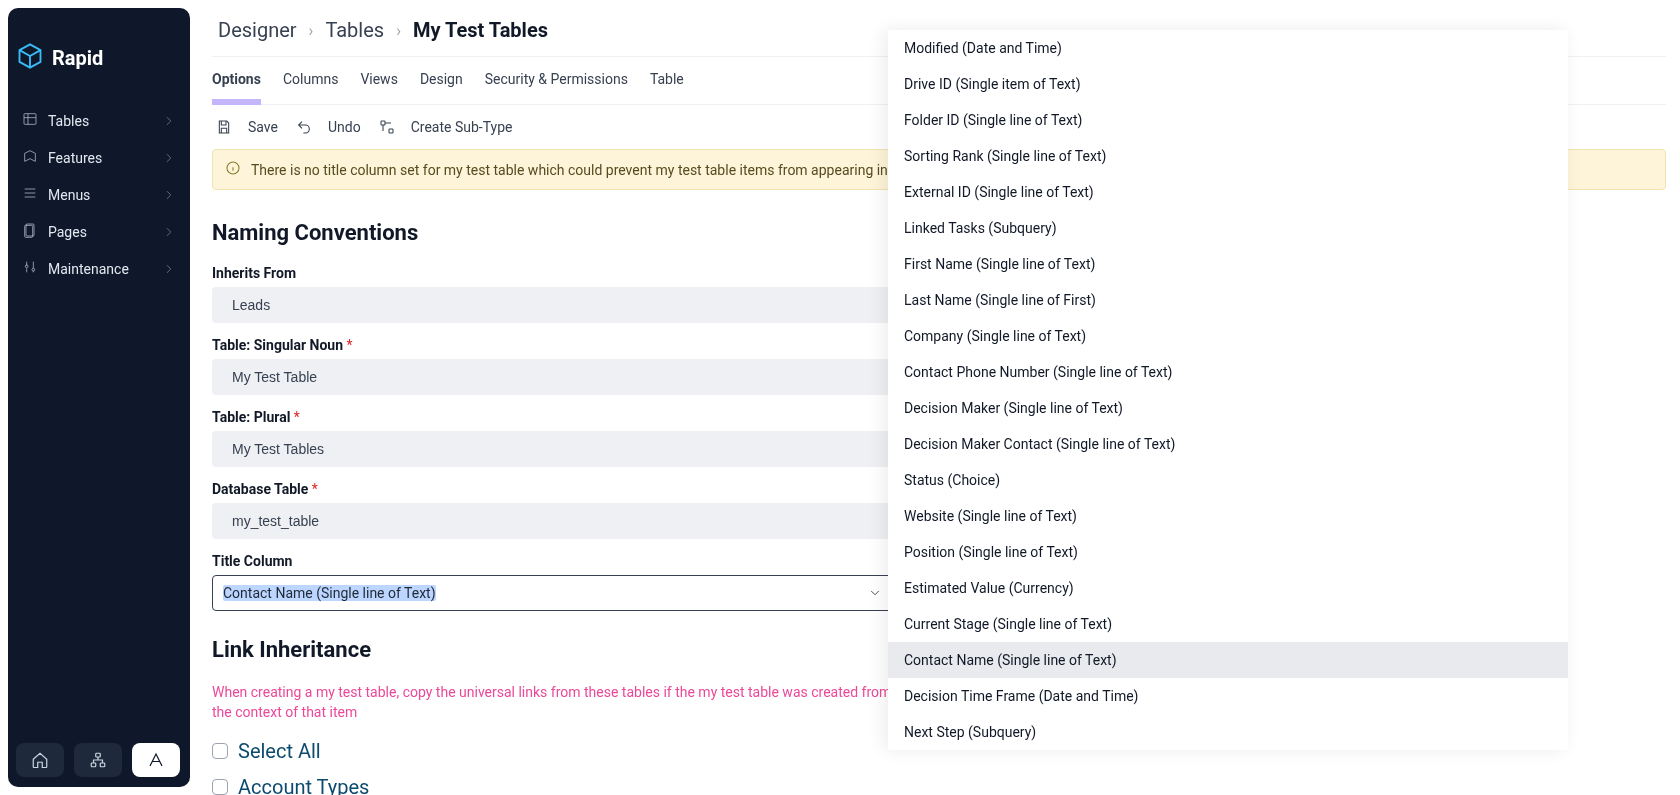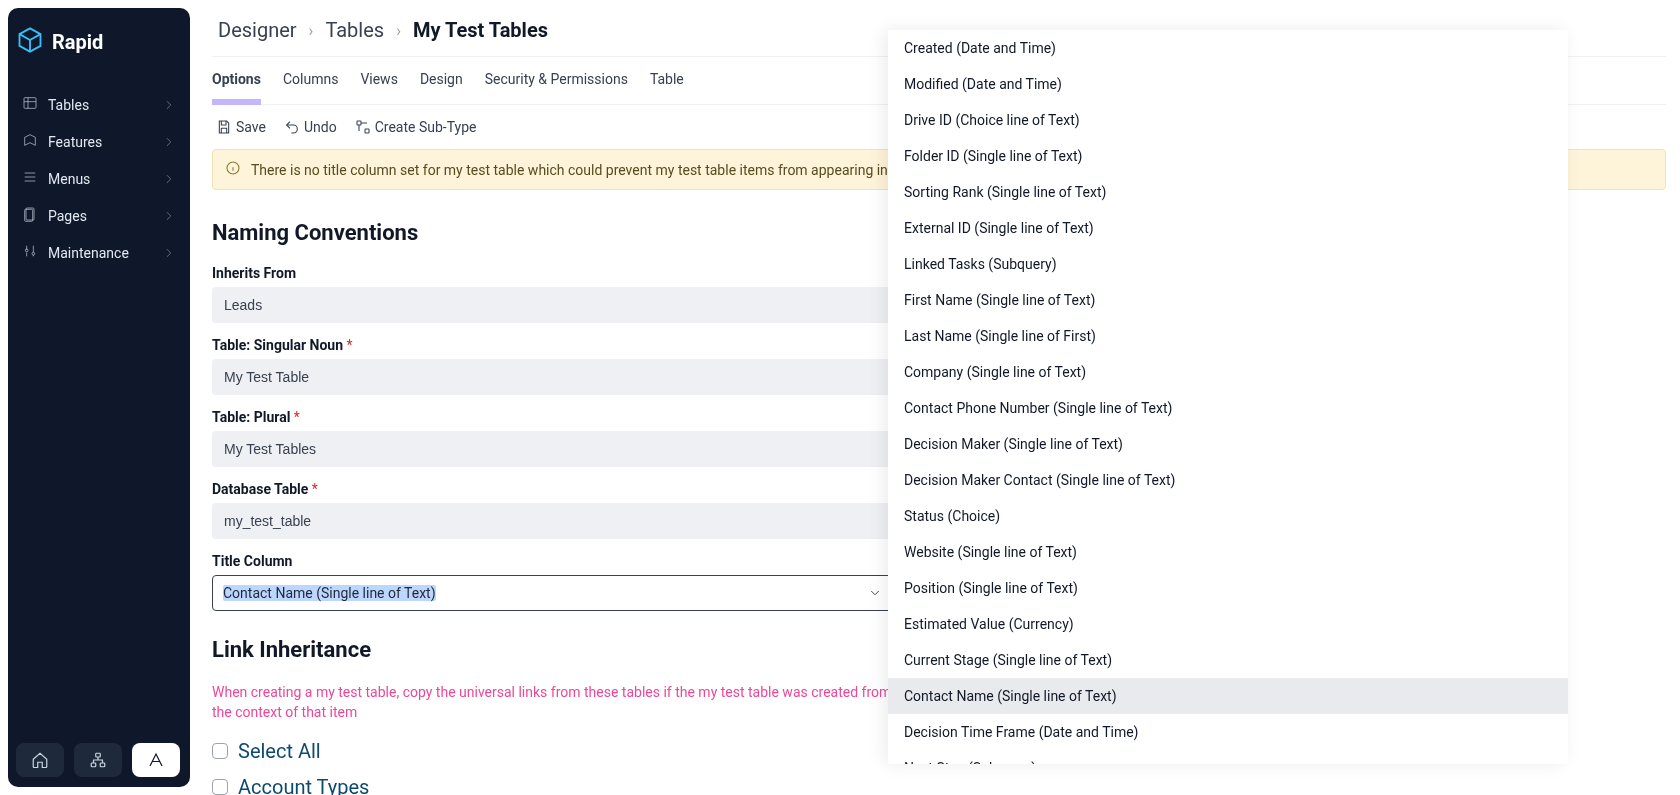--- a/index.html
+++ b/index.html
@@ -1,21 +1,21 @@
 <!DOCTYPE html>
 <html><head>
 <meta charset="utf-8">
 <style>
   * { box-sizing: border-box; margin: 0; padding: 0; }
   html, body { height: 100%; font-family: -apple-system, BlinkMacSystemFont, "Segoe UI", Roboto, Arial, sans-serif; font-size: 14px; color: #1f2937; background:#fff; }
   body { display: flex; width: 1680px; height: 795px; overflow: hidden; position: relative; }
 
   
   .sidebar { width: 182px; background:#0f172a; border-radius: 10px; margin:8px; position:relative; display:flex; flex-direction:column; color:#e5e7eb; flex-shrink:0;}
-  .brand { display:flex; align-items:center; gap:8px; padding:18px 8px 24px 8px; }
+  .brand { display:flex; align-items:center; gap:8px; padding:34px 8px 24px 8px; }
   .brand svg { width:28px; height:28px; }
   .brand-name { font-weight:700; font-size:20px; color:#fff; }
   .nav { padding-top:4px; }
   .nav-item { display:flex; align-items:center; justify-content:space-between; padding:8px 10px; cursor:pointer; border-radius:6px; margin:2px 4px;}
   .nav-left { display:flex; align-items:center; gap:10px; }
   .nav-left svg { width:16px; height:16px; stroke:#cbd5e1; fill:none; }
   .nav-label { color:#e2e8f0; font-size:14px; }
   .chevron { width:14px; height:14px; stroke:#64748b; fill:none; }
 
   .sidebar-footer { position:absolute; bottom:10px; left:8px; right:8px; display:flex; gap:10px; }
@@ -30,32 +30,32 @@
   .breadcrumb { display:flex; align-items:center; gap:12px; padding:12px 0 14px 6px; border-bottom:1px solid #eef0f3;}
   .crumb { font-size:20px; color:#374151; cursor:pointer;}
   .crumb.active { font-weight:700; color:#111827; }
   .sep { color:#9ca3af; font-size:16px; }
 
   .tabs { display:flex; gap:22px; padding:14px 0 0 0; border-bottom:1px solid #eef0f3;}
   .tab { padding:0 0 12px 0; color:#374151; cursor:pointer; font-size:14px;}
   .tab.active { font-weight:700; border-bottom:6px solid #c4b5fd; margin-bottom:-1px;}
 
   .toolbar { display:flex; gap:18px; padding:14px 0 14px 4px; align-items:center;}
-  .tbtn { display:flex; align-items:flex-end; gap:4px; cursor:pointer; color:#374151;}
+  .tbtn { display:flex; align-items:flex-end; gap:16px; cursor:pointer; color:#374151;}
   .tbtn svg { width:16px; height:16px; stroke:#374151; fill:none; stroke-width:1.6;}
 
   .warning { display:flex; align-items:center; gap:10px; background:#fdf4d9; border:1px solid #f1e4b0; color:#574c1f; padding:10px 12px; border-radius:4px; font-size:14px;}
   .warning svg { width:16px; height:16px; stroke:#8a7b2e; fill:none; stroke-width:1.6; flex-shrink:0;}
 
   .content { overflow:auto; padding:4px 0 40px 0;}
   h2.section { font-size:22px; font-weight:700; margin:26px 0 20px 0; color:#111827;}
   .field-group { margin-bottom:14px; max-width:680px;}
   .flabel { font-size:14px; font-weight:700; color:#111827; margin-bottom:6px; display:block;}
   .req { color:#dc2626; font-weight:400;}
-  .finput { width:100%; background:#eef0f3; border:none; border-radius:4px; padding:10px 12px; font-size:14px; color:#374151;}
+  .finput { width:100%; background:#eef0f3; border:none; border-radius:4px; padding:10px 20px; font-size:14px; color:#374151;}
   .finput.readonly { background:#eef0f3;}
   .combo { position:relative; }
   .combo-input { width:100%; border:1px solid #374151; border-radius:4px; padding:9px 36px 9px 10px; font-size:14px; color:#1f2937; background:#fff;}
   .combo-input .sel { background:#bcd6ff; border-radius:2px;}
   .combo-caret { position:absolute; right:10px; top:50%; transform:translateY(-50%); width:14px; height:14px; stroke:#374151; fill:none; stroke-width:1.6; pointer-events:none;}
 
   .help { font-size:14px; color:#ec4899; max-width:680px; line-height:1.45; margin-bottom:14px;}
 
   .checkrow { display:flex; align-items:center; gap:10px; padding:2px 0;}
   .cbox { width:16px; height:16px; border:1.5px solid #9ca3af; border-radius:4px; background:#fff; cursor:pointer;}
@@ -267,23 +267,22 @@
         </div>
         <div class="checkrow">
           <span class="cbox"></span>
           <span class="clabel">Accounts</span>
         </div>
       </div>
   </div>
 </main>
 
 <div class="dropdown" id="dropdown">
-    <div class="dd-item">Created (Date and Time)</div>
     <div class="dd-item">Modified (Date and Time)</div>
-    <div class="dd-item">Drive ID (Choice line of Text)</div>
+    <div class="dd-item">Drive ID (Single item of Text)</div>
     <div class="dd-item">Folder ID (Single line of Text)</div>
     <div class="dd-item">Sorting Rank (Single line of Text)</div>
     <div class="dd-item">External ID (Single line of Text)</div>
     <div class="dd-item">Linked Tasks (Subquery)</div>
     <div class="dd-item">First Name (Single line of Text)</div>
     <div class="dd-item">Last Name (Single line of First)</div>
     <div class="dd-item">Company (Single line of Text)</div>
     <div class="dd-item">Contact Phone Number (Single line of Text)</div>
     <div class="dd-item">Decision Maker (Single line of Text)</div>
     <div class="dd-item">Decision Maker Contact (Single line of Text)</div>

